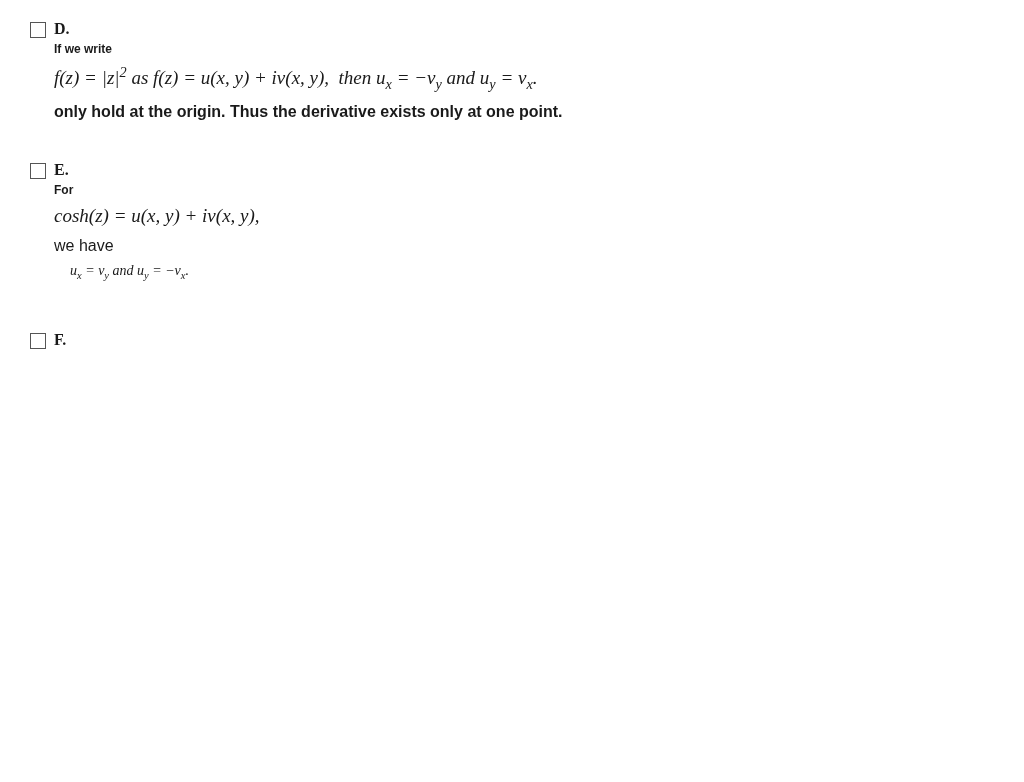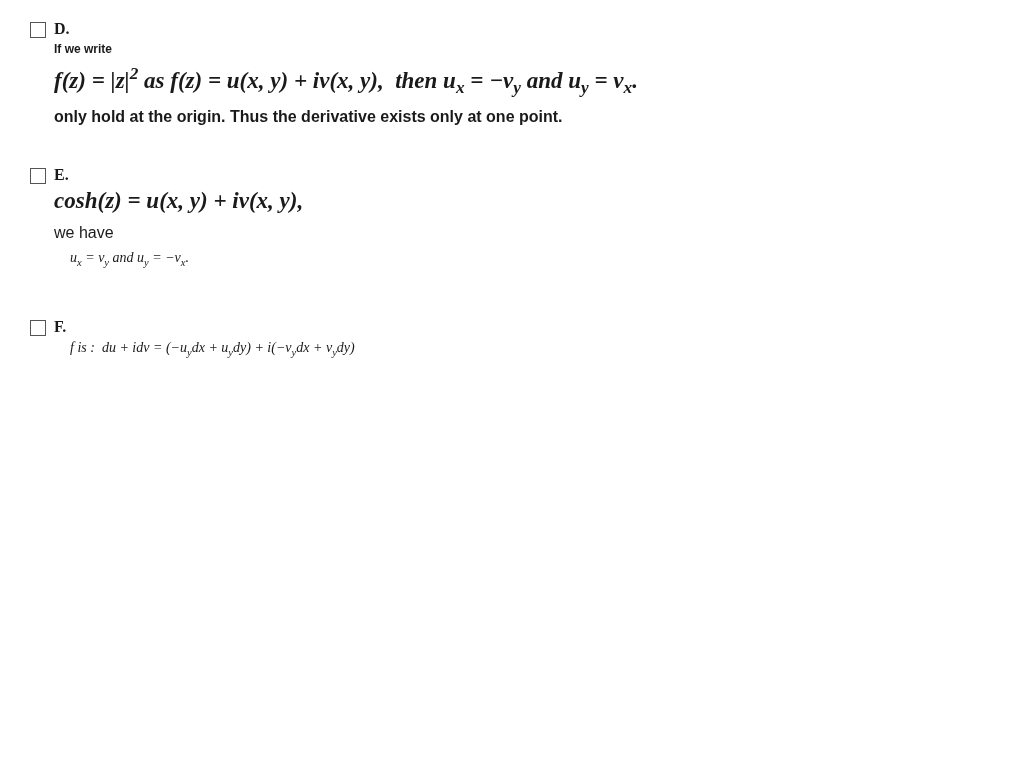--- a/index.html
+++ b/index.html
@@ -51,23 +51,22 @@
       font-size: 12px;
       margin-left: 24px;
       margin-bottom: 8px;
       font-family: Arial, sans-serif;
     }
 
     .math-line {
       margin-left: 24px;
       margin-bottom: 10px;
       font-style: italic;
-      font-size: 23px;
+      font-size: 19px;
       font-family: Georgia, 'Times New Roman', serif;
-      font-weight: bold;
     }
 
     .math-block {
       margin-left: 40px;
       margin-bottom: 10px;
       font-style: italic;
       font-size: 14px;
       font-family: Georgia, 'Times New Roman', serif;
     }
 
@@ -124,30 +123,28 @@
   <div class="bold-statement">
     only hold at the origin. Thus the derivative exists only at one point.
   </div>
 </div>
 
 <div class="option-block section-E">
   <div class="option-header">
     <span class="checkbox"></span>
     <span class="option-letter">E.</span>
   </div>
+  <div class="option-intro">For</div>
   <div class="math-line">
     cosh(<i>z</i>) = <i>u</i>(<i>x</i>, <i>y</i>) + <i>iv</i>(<i>x</i>, <i>y</i>),
   </div>
   <div class="we-have">we have</div>
   <div class="math-block">
     <i>u</i><sub><i>x</i></sub> = <i>v</i><sub><i>y</i></sub> and <i>u</i><sub><i>y</i></sub> = −<i>v</i><sub><i>x</i></sub>.
   </div>
 </div>
 
 <div class="option-block section-F">
   <div class="option-header">
     <span class="checkbox"></span>
     <span class="option-letter">F.</span>
   </div>
-  <div class="math-block">
-    <i>f</i> is :&nbsp;&nbsp;<i>du</i> + <i>idv</i> = (−<i>u</i><sub><i>y</i></sub><i>dx</i> + <i>u</i><sub><i>y</i></sub><i>dy</i>) + <i>i</i>(−<i>v</i><sub><i>y</i></sub><i>dx</i> + <i>v</i><sub><i>y</i></sub><i>dy</i>)
-  </div>
 </div>
 
 </body></html>

